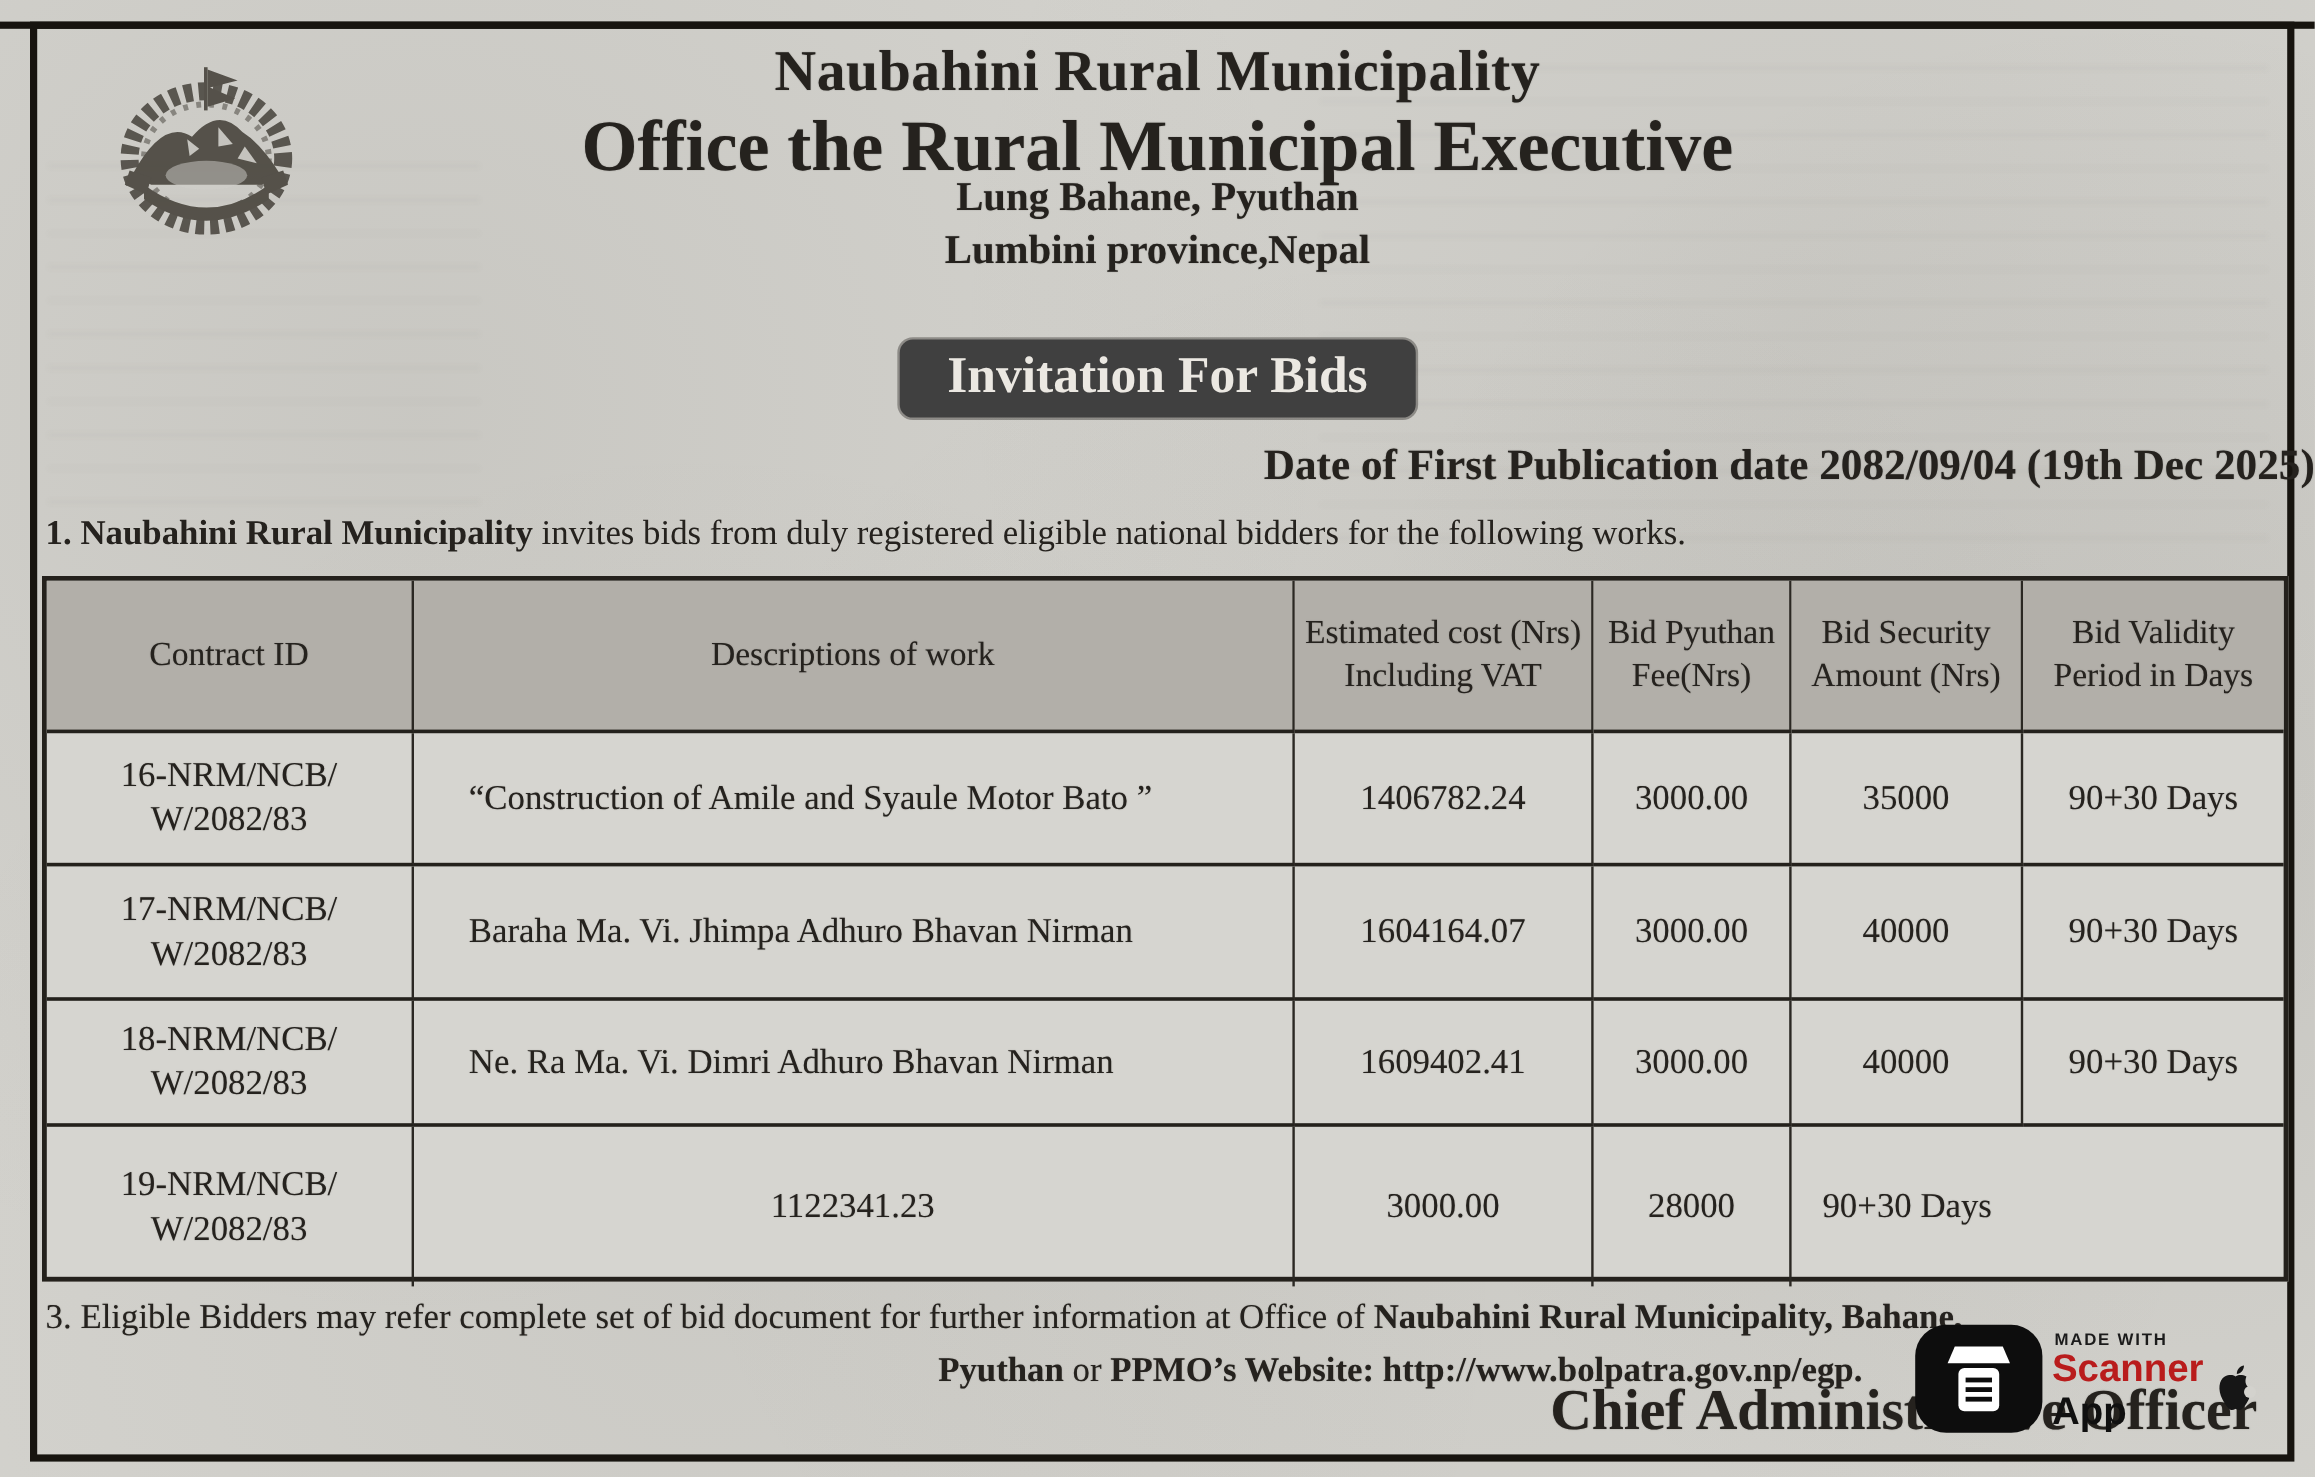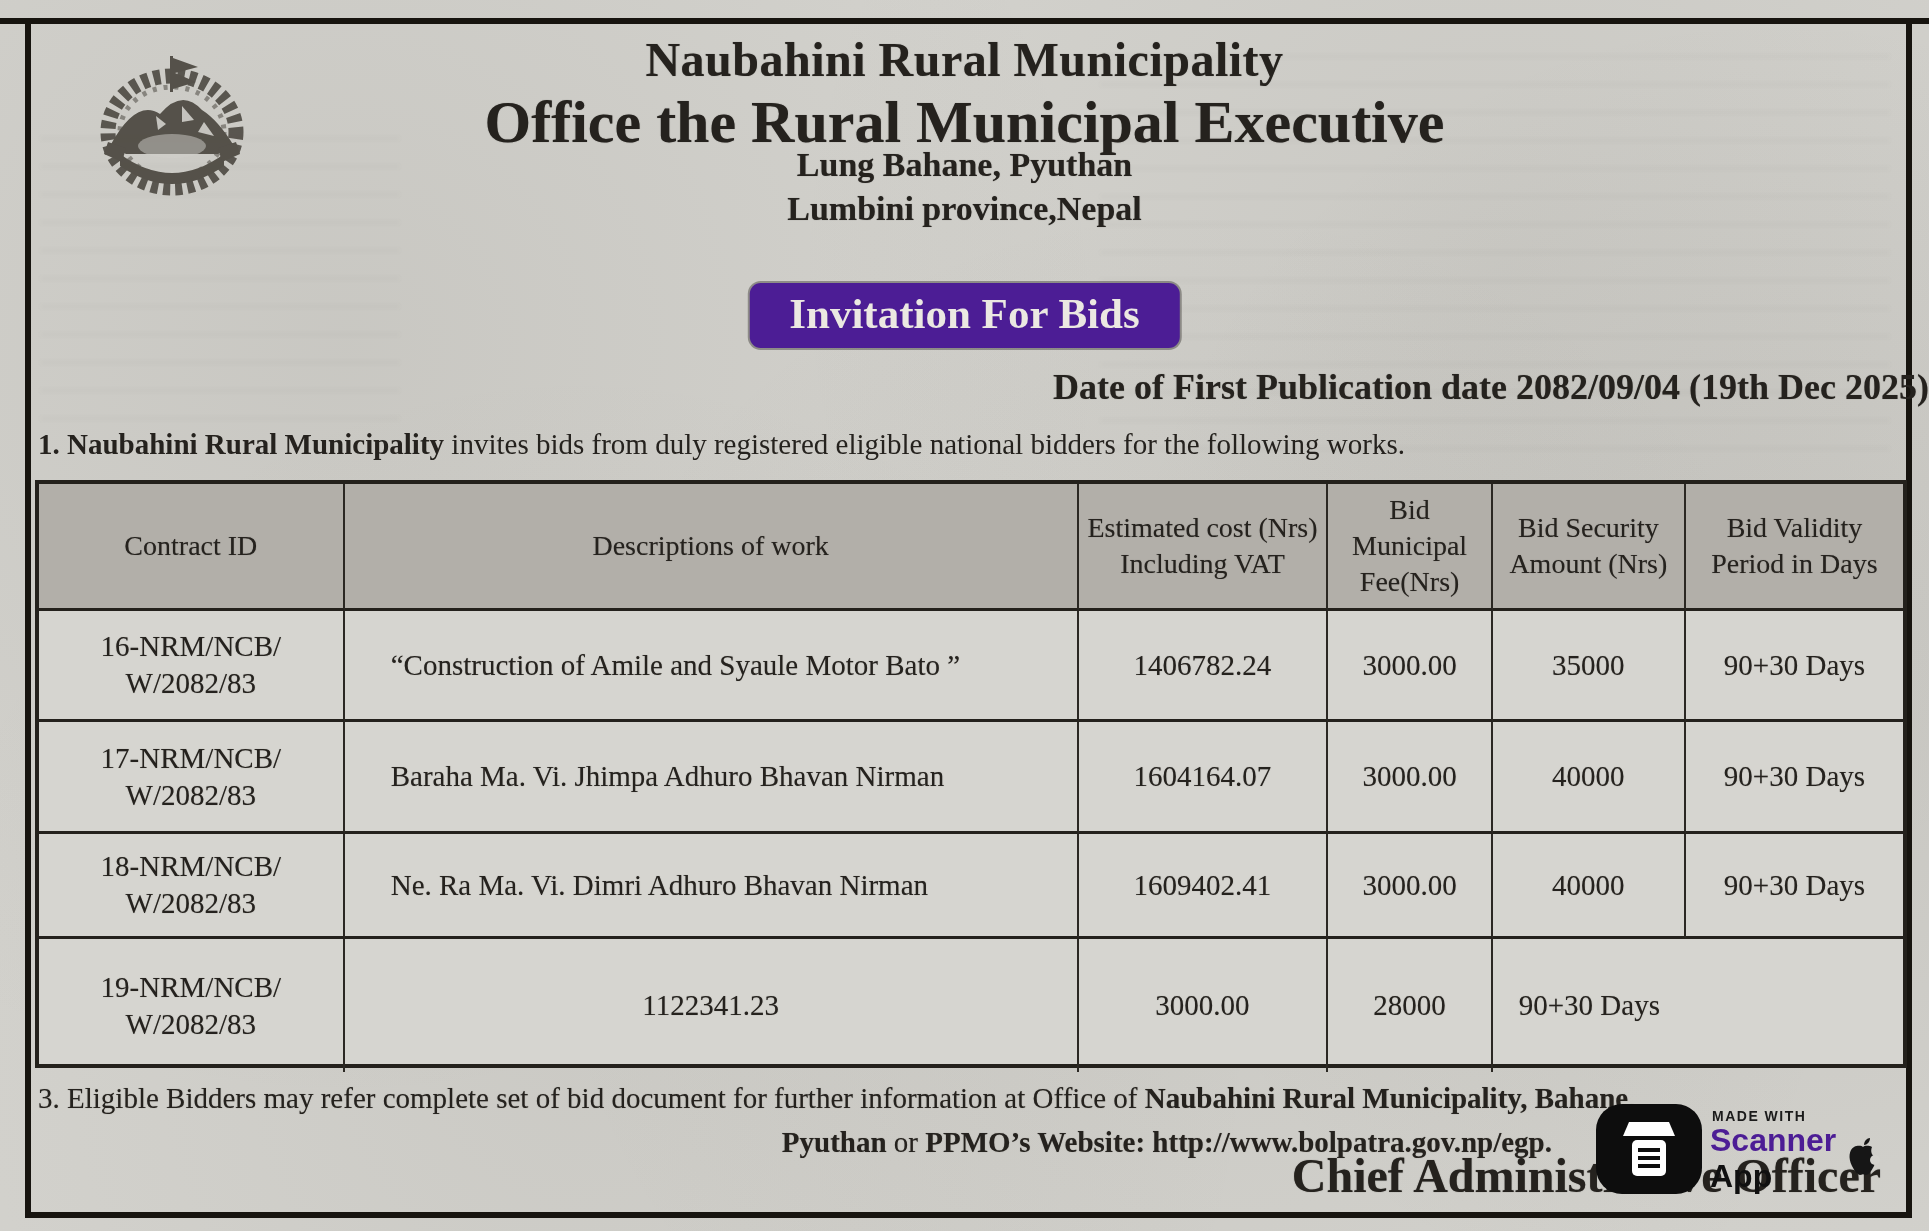--- a/index.html
+++ b/index.html
@@ -30,21 +30,21 @@
 
   .center-line{position:absolute;left:0;width:1929px;text-align:center;
     text-shadow:0 0 1px rgba(38,35,30,.45);}
   .org-name{top:32px;font-size:48px;font-weight:bold;letter-spacing:.5px;}
   .office-name{top:88px;font-size:60px;font-weight:bold;}
   .addr1{top:146px;font-size:34px;font-weight:bold;}
   .addr2{top:190px;font-size:34px;font-weight:bold;}
 
   .banner{
     position:absolute;top:283px;left:50%;transform:translateX(-50%);
-    background:#4c1d95;color:#ebe8e2;border-radius:11px;
+    background:#404040;color:#ebe8e2;border-radius:11px;
     padding:6px 40px 10px 40px;font-size:43px;font-weight:bold;
     box-shadow:0 0 0 2px rgba(20,18,14,.35);
   }
   .publication{top:366px;font-size:36px;font-weight:bold;text-align:right;}
 
   .intro{position:absolute;left:38px;top:428px;font-size:29px;width:1860px;}
   .b{font-weight:bold;}
 
   .bid-table{
     position:absolute;left:35px;top:480px;width:1872px;height:588px;
@@ -76,21 +76,21 @@
   }
 
   
   .watermark{position:absolute;z-index:4;font-family:"Liberation Sans","DejaVu Sans",sans-serif;text-align:right;}
   .wm-icon{
     position:absolute;left:1596px;top:1104px;width:106px;height:90px;
     background:#0d0d0d;border-radius:26px;z-index:4;
   }
   .wm-made{position:absolute;left:1712px;top:1108px;font-size:14px;font-weight:bold;
     letter-spacing:1.5px;color:#1b1b1b;z-index:4;}
-  .wm-scanner{position:absolute;left:1710px;top:1122px;font-size:32px;font-weight:bold;color:#4c1d95;z-index:4;}
+  .wm-scanner{position:absolute;left:1710px;top:1122px;font-size:32px;font-weight:bold;color:#b91c1c;z-index:4;}
   .wm-app{position:absolute;left:1710px;top:1158px;font-size:32px;font-weight:bold;color:#101010;z-index:4;}
   .wm-apple{position:absolute;left:1846px;top:1136px;z-index:4;}
 
   .logo{position:absolute;left:86px;top:50px;width:172px;height:152px;opacity:.88;filter:blur(.4px);}
 </style>
 </head>
 <body>
 
 <div class="paper-texture"></div>
 <div class="bleed" style="left:1100px;top:30px;width:790px;height:420px;"></div>
@@ -135,21 +135,21 @@
     <span class="b">1.</span>
     <span class="b">Naubahini Rural Municipality</span>
     <span>invites bids from duly registered eligible national bidders for the following works.</span>
   </div>
 
   <div class="bid-table">
 
     <div class="cell hcell">Contract ID</div>
     <div class="cell hcell">Descriptions of work</div>
     <div class="cell hcell">Estimated cost (Nrs) Including VAT</div>
-    <div class="cell hcell">Bid Municipal Fee(Nrs)</div>
+    <div class="cell hcell">Bid Pyuthan Fee(Nrs)</div>
     <div class="cell hcell">Bid Security Amount (Nrs)</div>
     <div class="cell hcell last-col">Bid Validity Period in Days</div>
 
     <div class="cell">
       <div>16-NRM/NCB/</div>
       <div>W/2082/83</div>
     </div>
     <div class="cell desc-left">“Construction of Amile and Syaule Motor Bato ”</div>
     <div class="cell">1406782.24</div>
     <div class="cell">3000.00</div>

